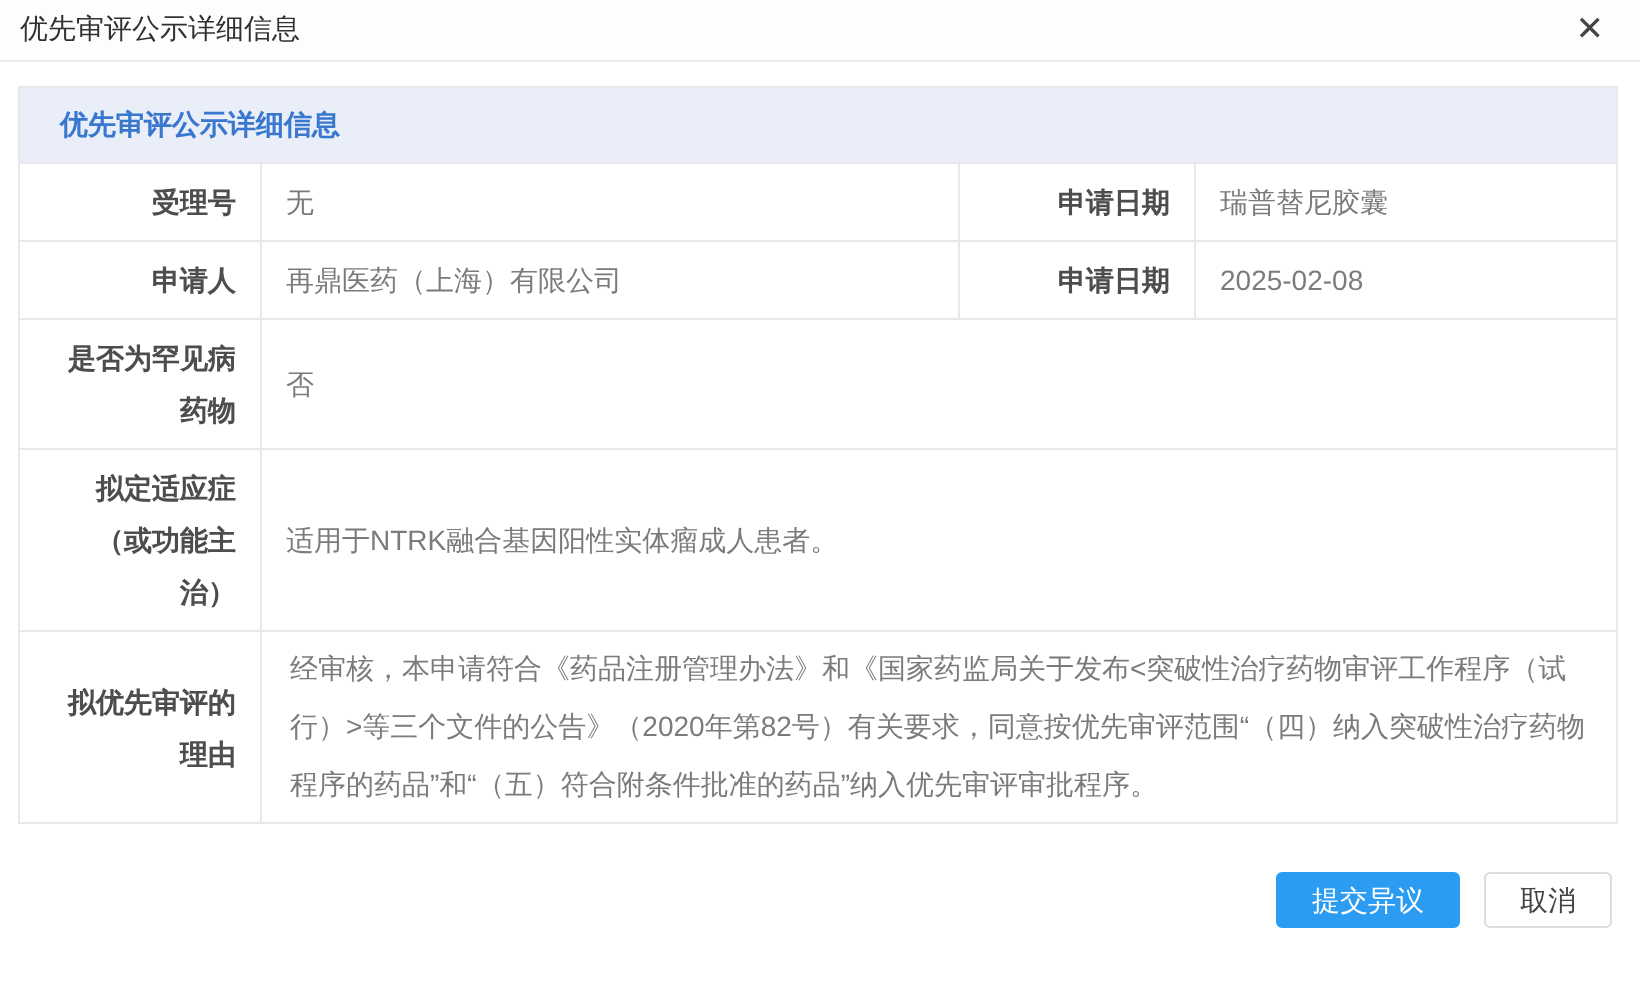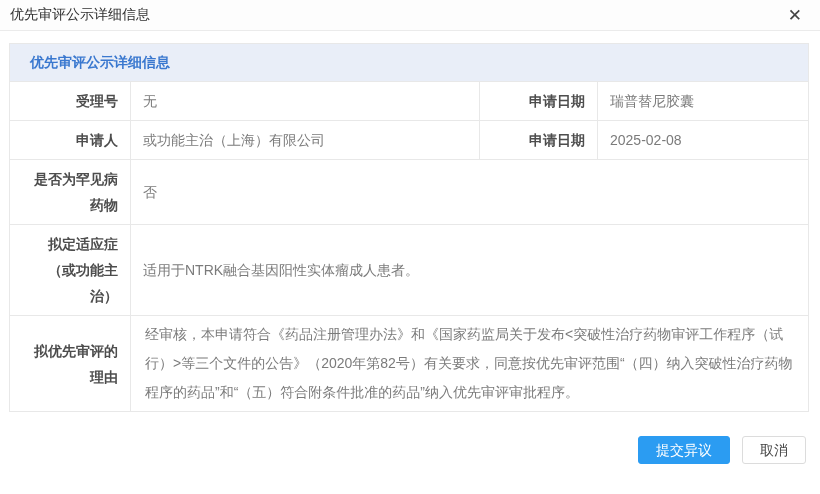--- a/index.html
+++ b/index.html
@@ -98,21 +98,21 @@
       <tr class="r-std">
         <td class="lbl">受理号</td>
         <td class="val">无</td>
         <td class="lbl">申请日期</td>
         <td class="val">瑞普替尼胶囊</td>
       </tr>
 
 
       <tr class="r-std">
         <td class="lbl">申请人</td>
-        <td class="val">或功能主治（上海）有限公司</td>
+        <td class="val">再鼎医药（上海）有限公司</td>
         <td class="lbl">申请日期</td>
         <td class="val">2025-02-08</td>
       </tr>
 
 
       <tr class="r-tall1">
         <td class="lbl">是否为罕见病药物</td>
         <td class="val" colspan="3">否</td>
       </tr>
 

